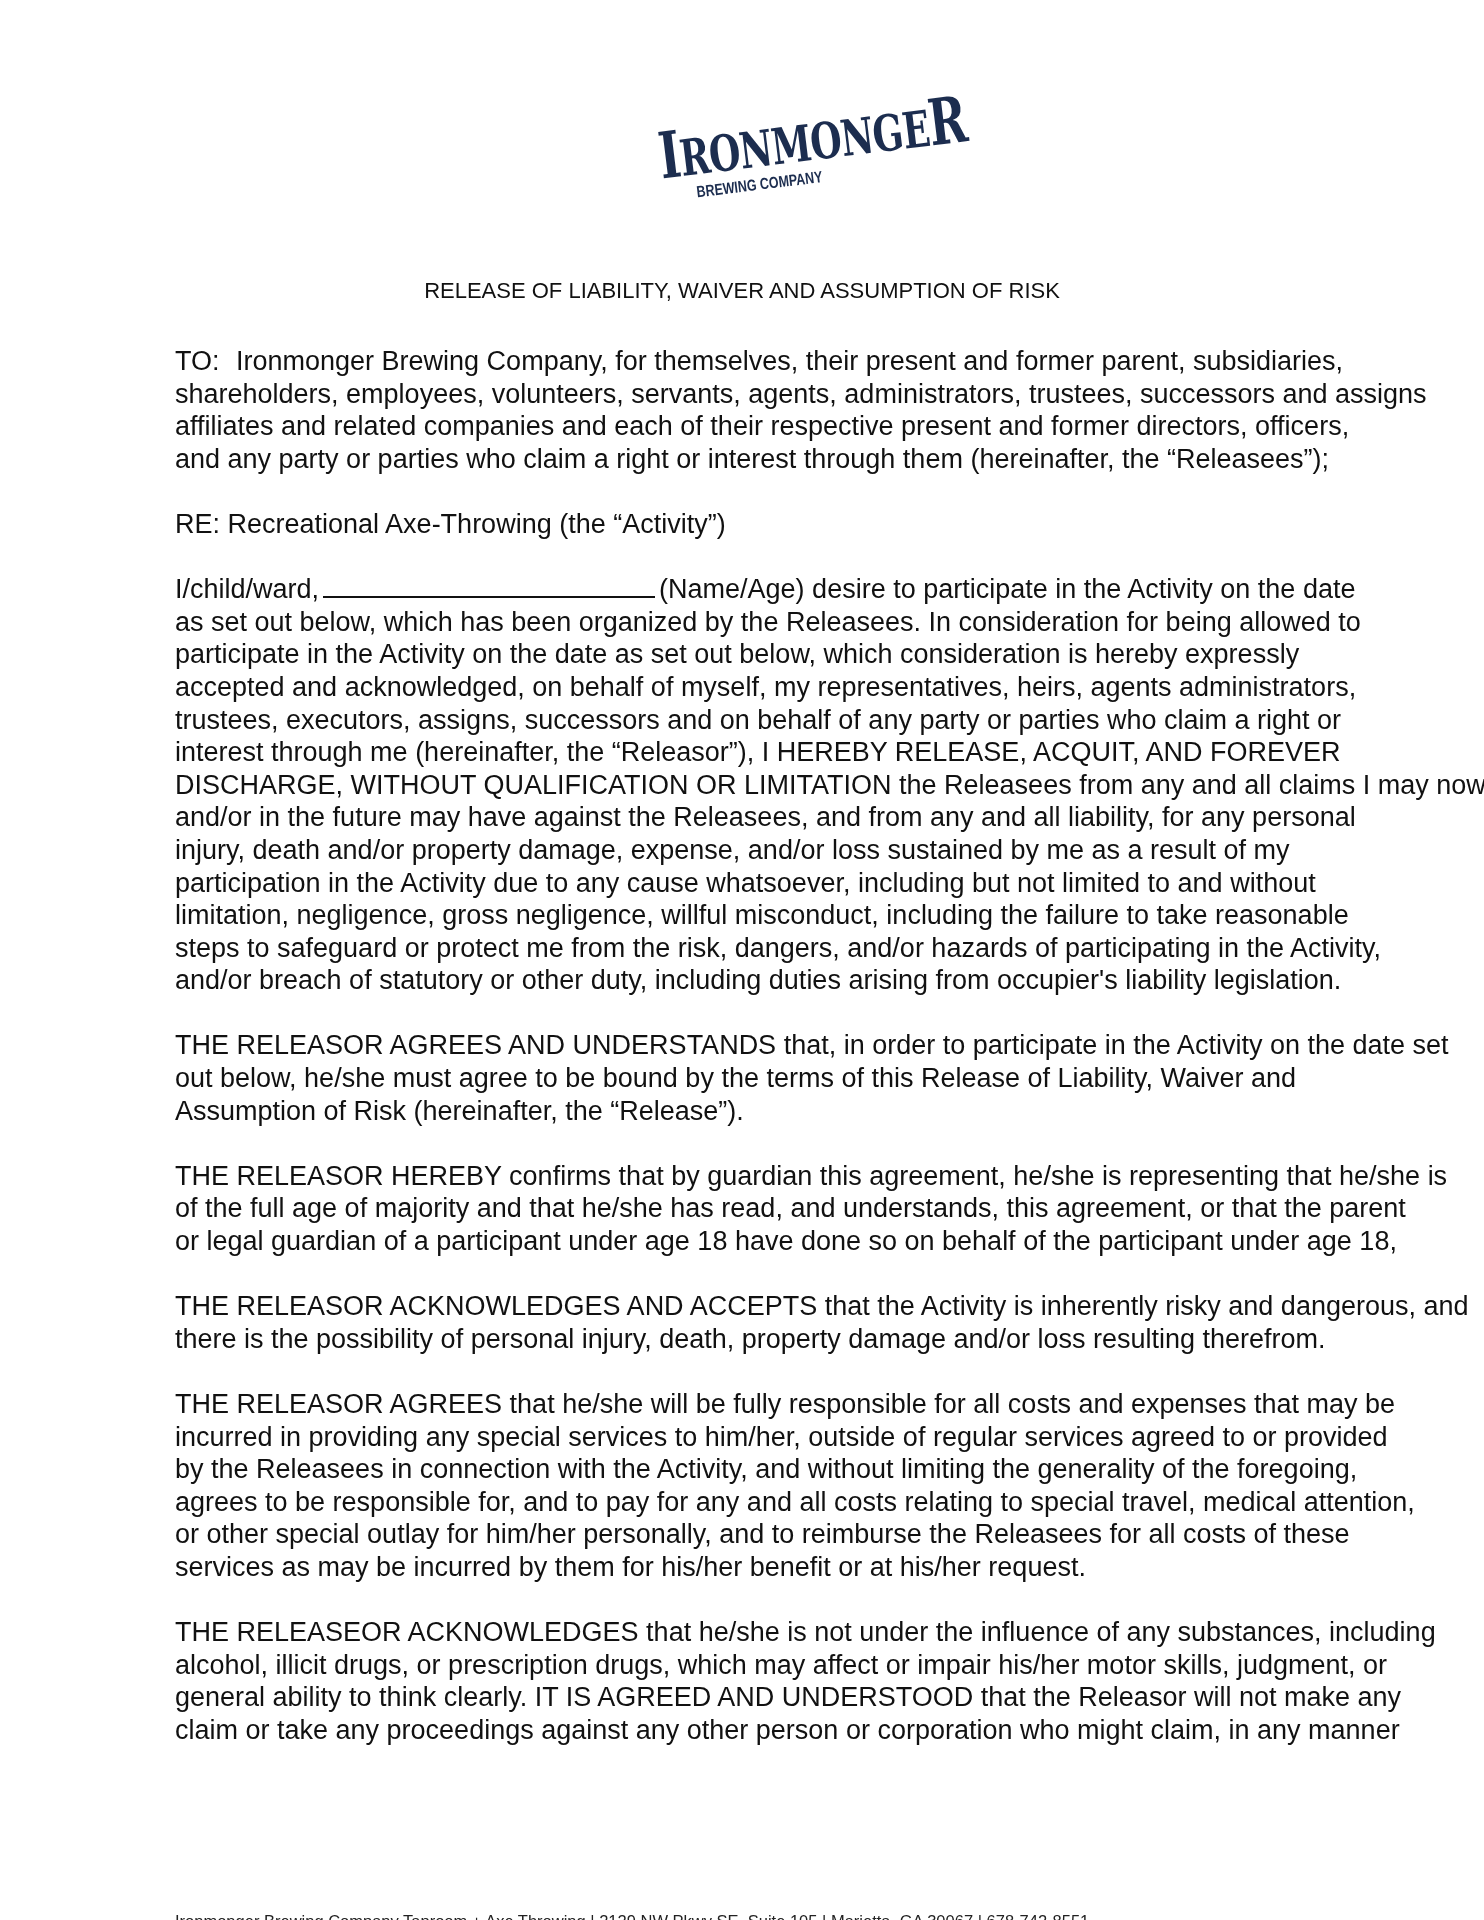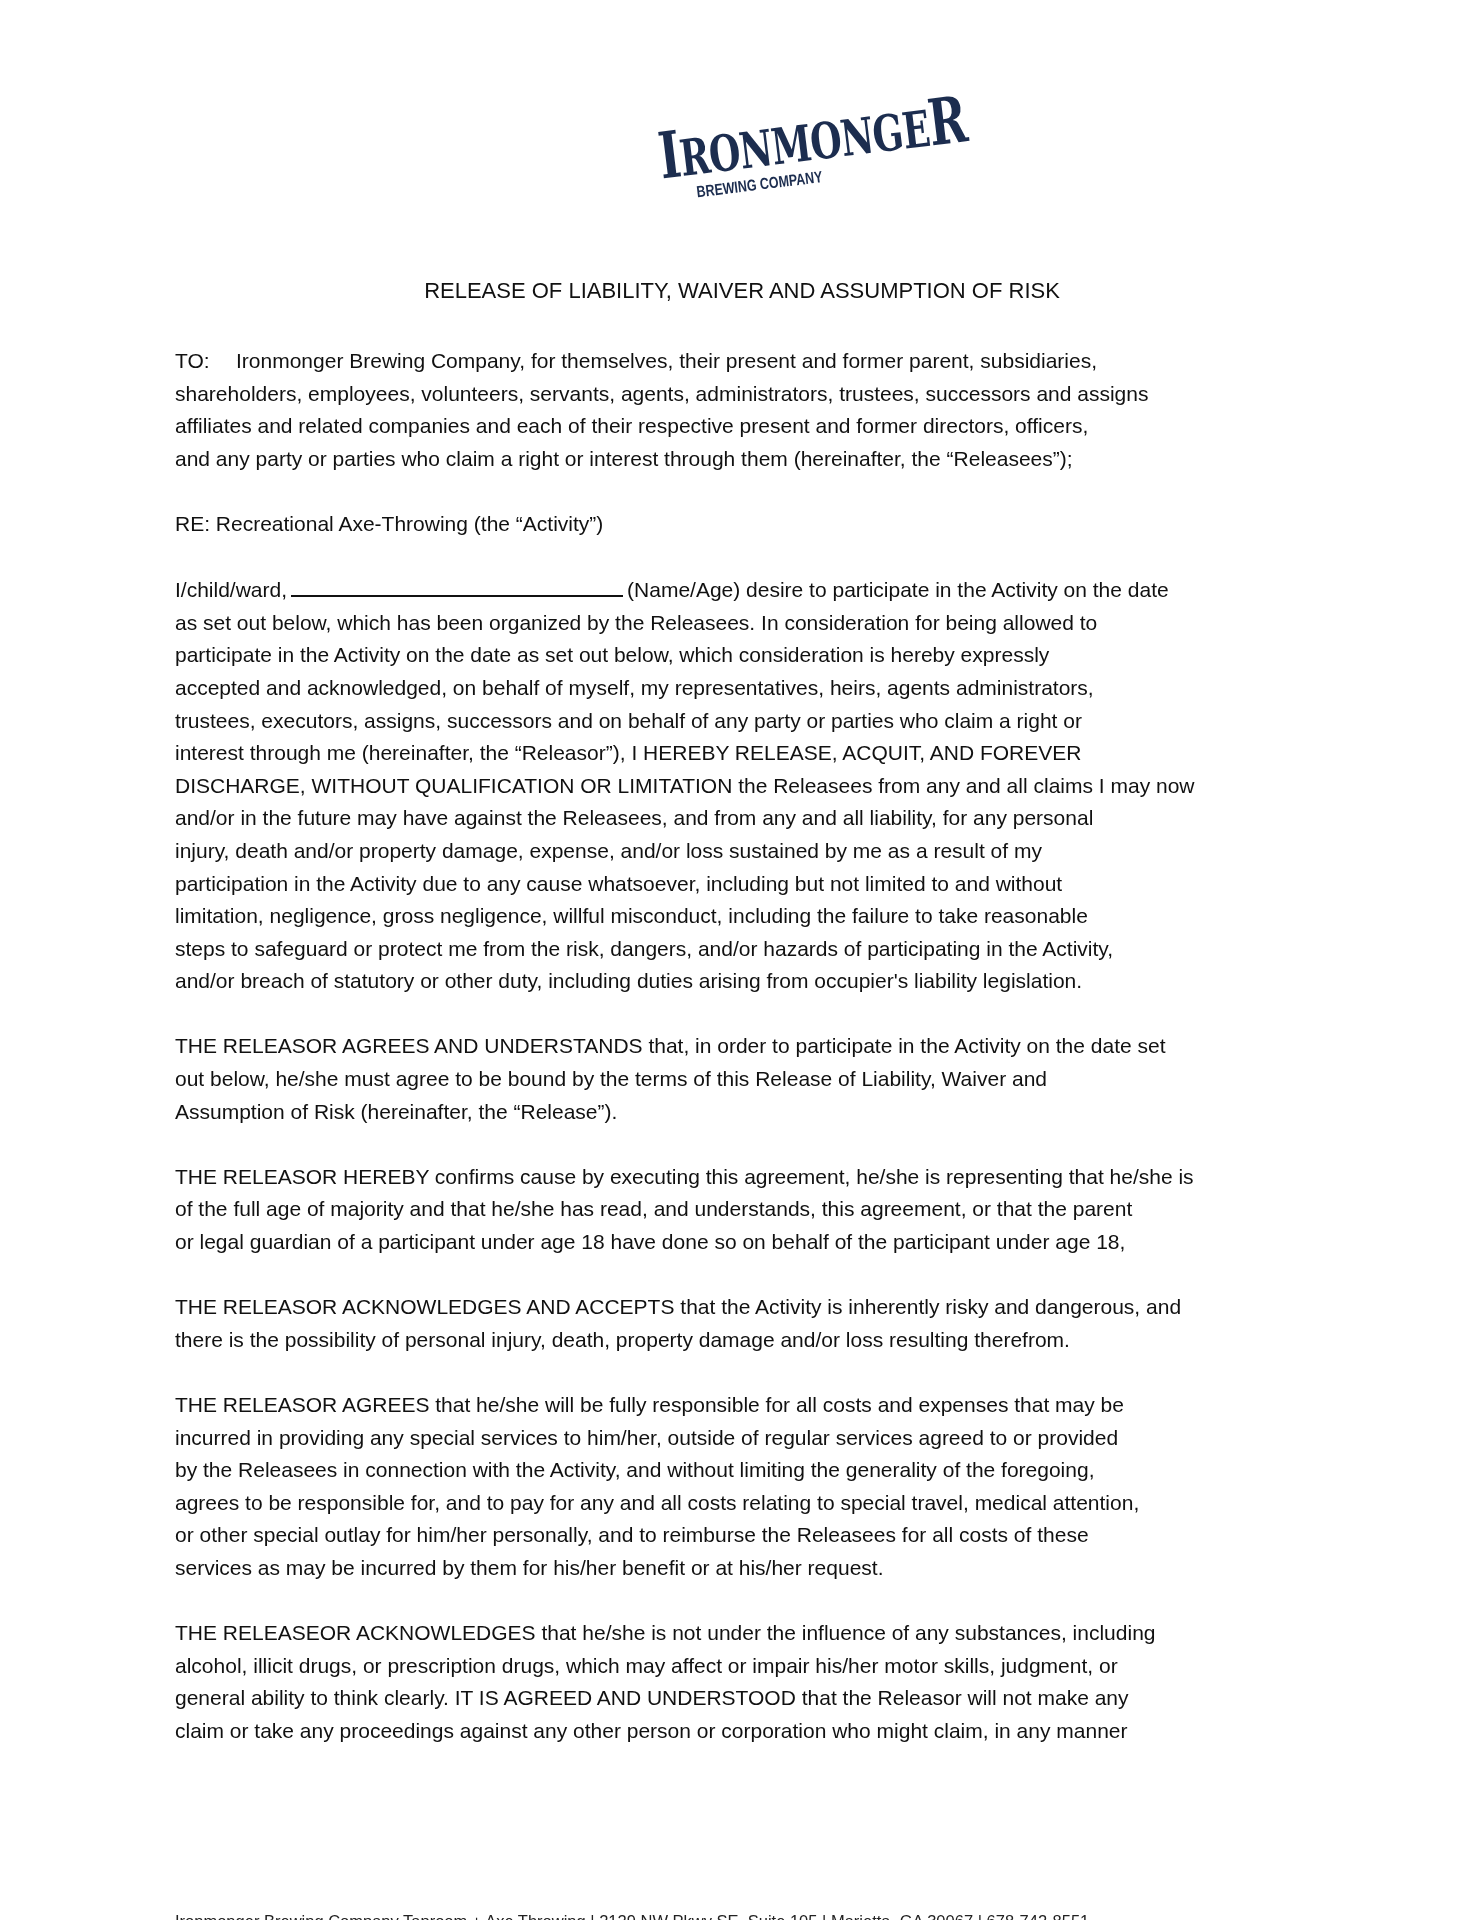--- a/index.html
+++ b/index.html
@@ -25,21 +25,21 @@
       font-family: "Liberation Sans", sans-serif; font-weight: bold;
       font-size: 16px; letter-spacing: 0px; line-height: 18px;
       transform: scaleX(0.78); display: block; margin-top: -2px; margin-left: 20px;
     }
     .title {
       position: absolute; left: 0; width: 1484px; top: 278px;
       text-align: center; font-weight: normal; font-size: 22px; letter-spacing: 0px;
     }
     .body {
       position: absolute; left: 175px; top: 345px; width: 1140px;
-      font-size: 21px; line-height: 32.6px;
+      font-size: 27px; line-height: 32.6px;
     }
     .para { margin: 0 0 32.6px 0; }
     .para .line { display: block; white-space: nowrap; }
     .to-label { display: inline-block; width: 61px; }
     .blank {
       display: inline-block; width: 332px; border-bottom: 2px solid #111;
       height: 22px; vertical-align: baseline; margin: 0 4px;
     }
     .footer {
       position: absolute; left: 175px; top: 1912px; font-size: 16.5px; color: #222;
@@ -87,21 +87,21 @@
       <span class="line">and/or breach of statutory or other duty, including duties arising from occupier's liability legislation.</span>
     </div>
 
     <div class="para">
       <span class="line">THE RELEASOR AGREES AND UNDERSTANDS that, in order to participate in the Activity on the date set</span>
       <span class="line">out below, he/she must agree to be bound by the terms of this Release of Liability, Waiver and</span>
       <span class="line">Assumption of Risk (hereinafter, the “Release”).</span>
     </div>
 
     <div class="para">
-      <span class="line">THE RELEASOR HEREBY confirms cause by executing this agreement, he/she is representing that he/she is</span>
+      <span class="line">THE RELEASOR HEREBY confirms that by guardian this agreement, he/she is representing that he/she is</span>
       <span class="line">of the full age of majority and that he/she has read, and understands, this agreement, or that the parent</span>
       <span class="line">or legal guardian of a participant under age 18 have done so on behalf of the participant under age 18,</span>
     </div>
 
     <div class="para">
       <span class="line">THE RELEASOR ACKNOWLEDGES AND ACCEPTS that the Activity is inherently risky and dangerous, and</span>
       <span class="line">there is the possibility of personal injury, death, property damage and/or loss resulting therefrom.</span>
     </div>
 
     <div class="para">

